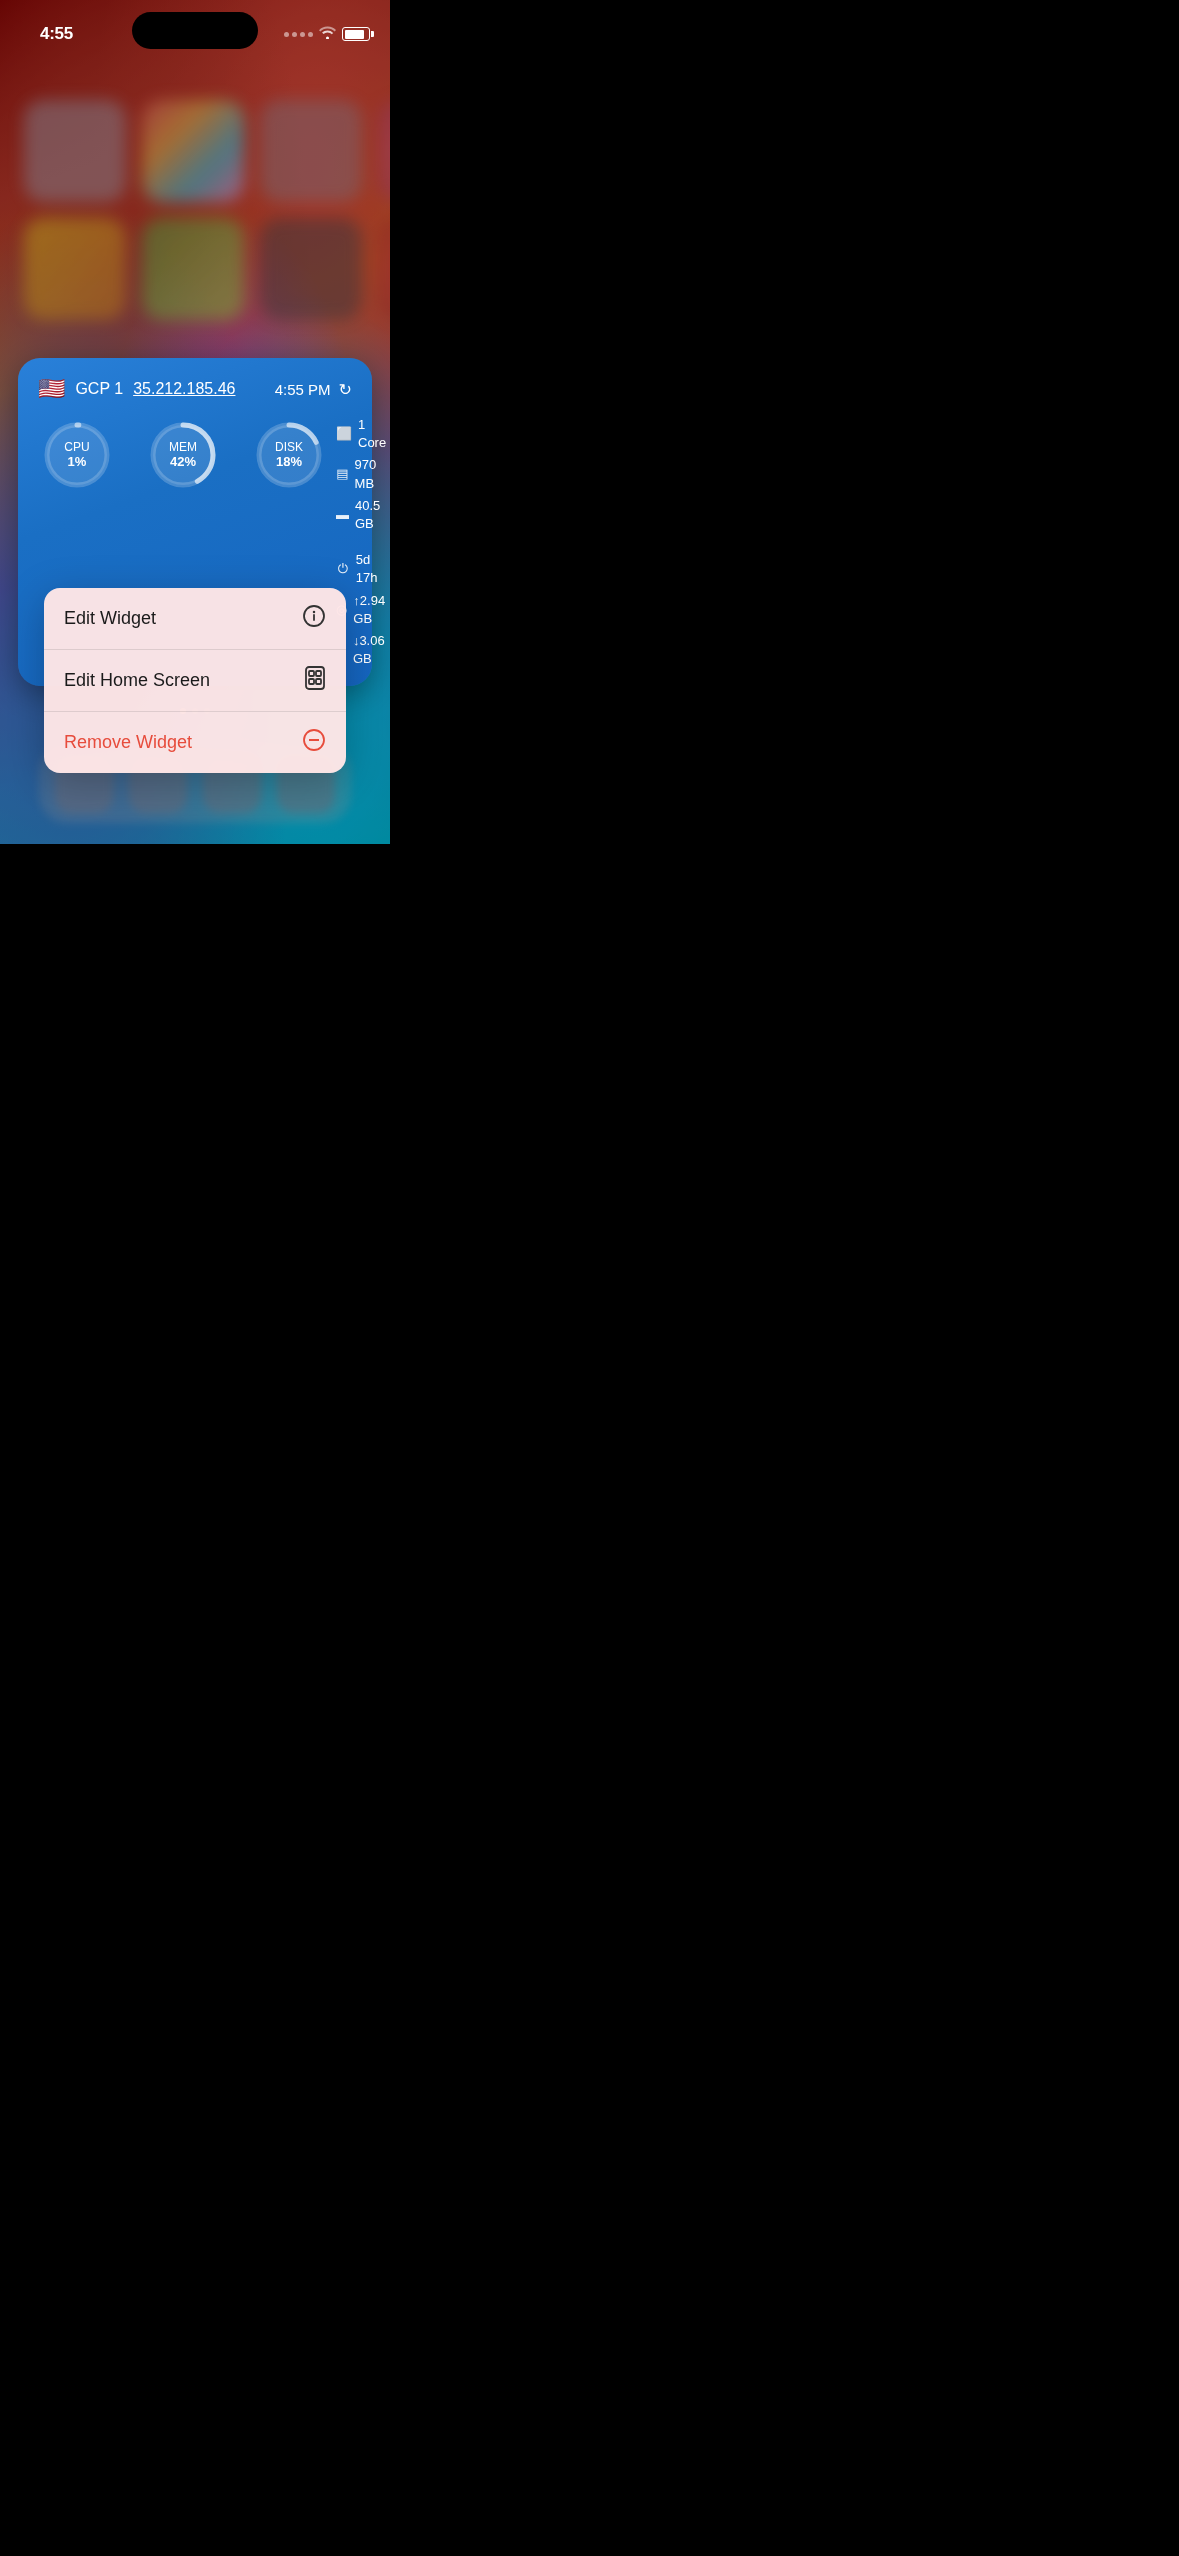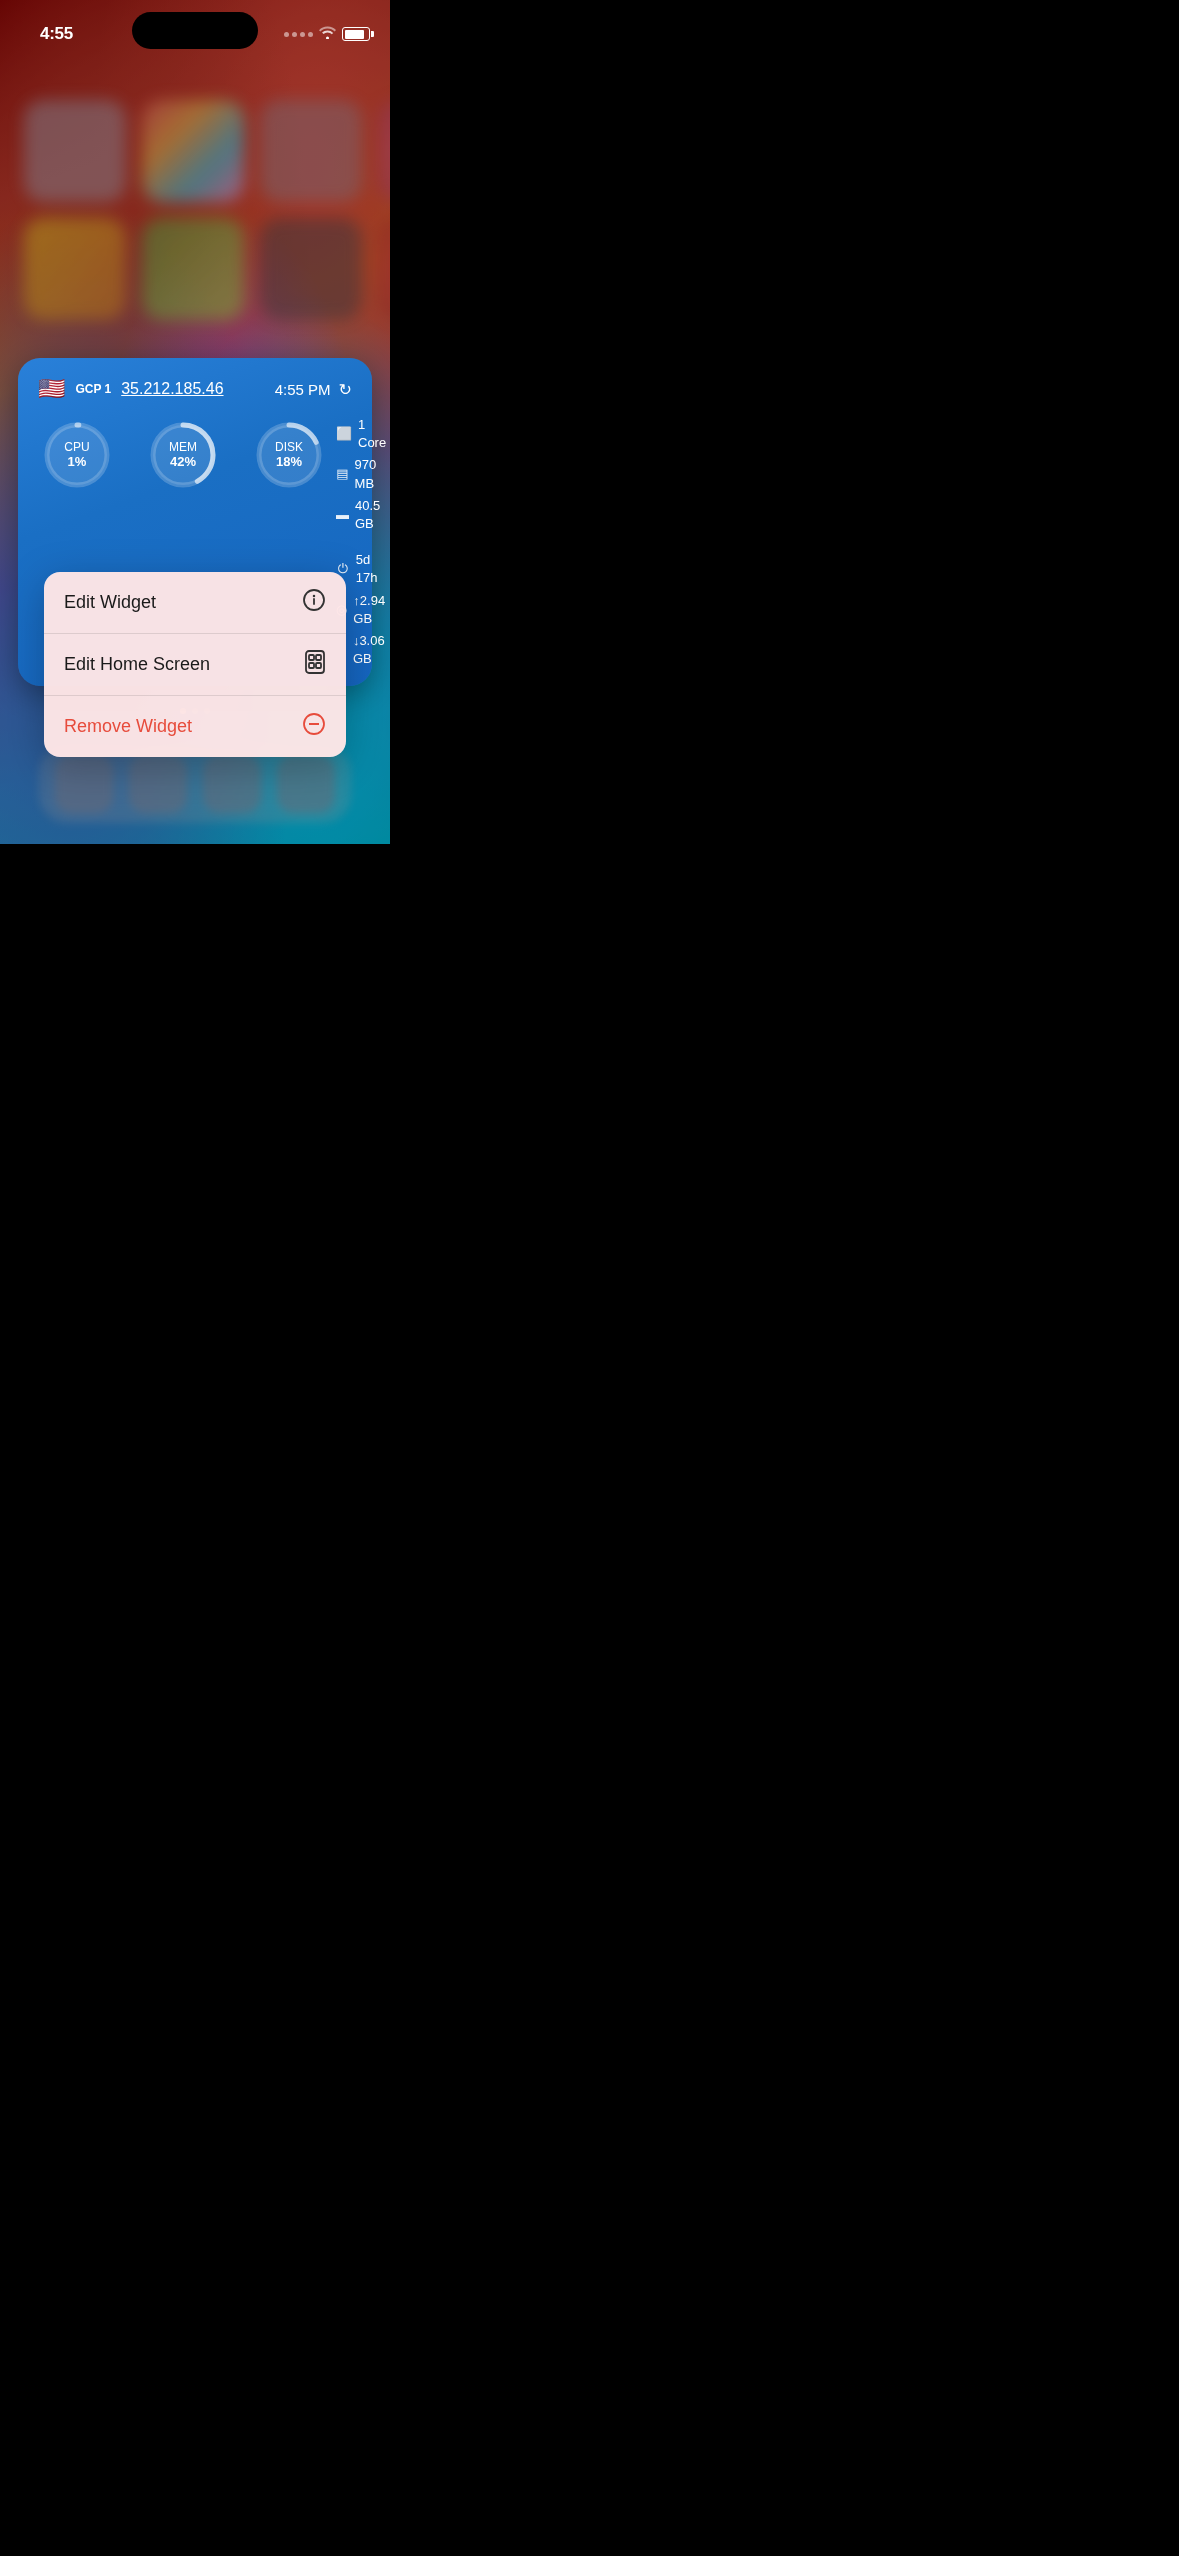--- a/index.html
+++ b/index.html
@@ -172,22 +172,22 @@
       align-items: center;
       gap: 10px;
     }
 
     .flag-emoji {
       font-size: 22px;
     }
 
     .widget-server-name {
       color: white;
-      font-size: 12px;
-      font-weight: 700;
+      font-size: 16px;
+      font-weight: 400;
     }
 
     .widget-ip {
       color: white;
       font-size: 16px;
       font-weight: 400;
       text-decoration: underline;
     }
 
     .widget-time-group {
@@ -280,21 +280,21 @@
       font-size: 13px;
     }
 
     .info-divider {
       height: 10px;
     }
 
     
     .context-menu {
       position: absolute;
-      top: 572px;
+      top: 588px;
       left: 44px;
       right: 44px;
       background: rgba(255, 230, 230, 0.97);
       border-radius: 16px;
       overflow: hidden;
       z-index: 200;
       box-shadow: 0 10px 40px rgba(0,0,0,0.25);
     }
 
     .menu-item {

